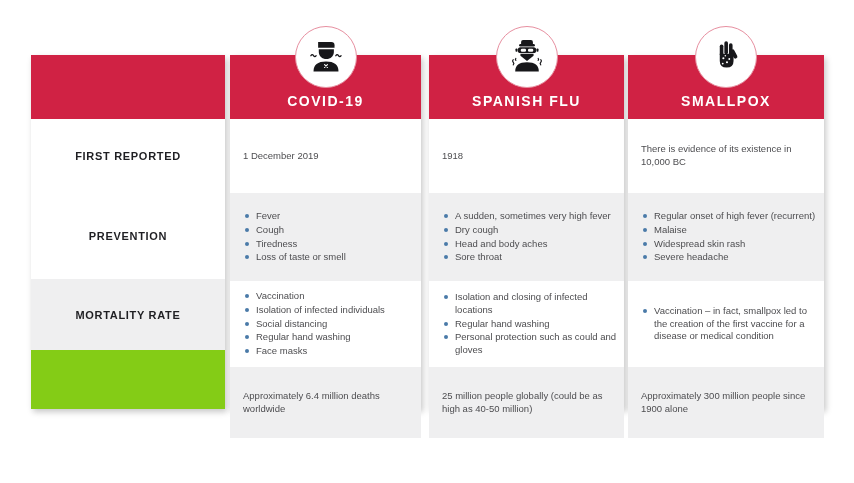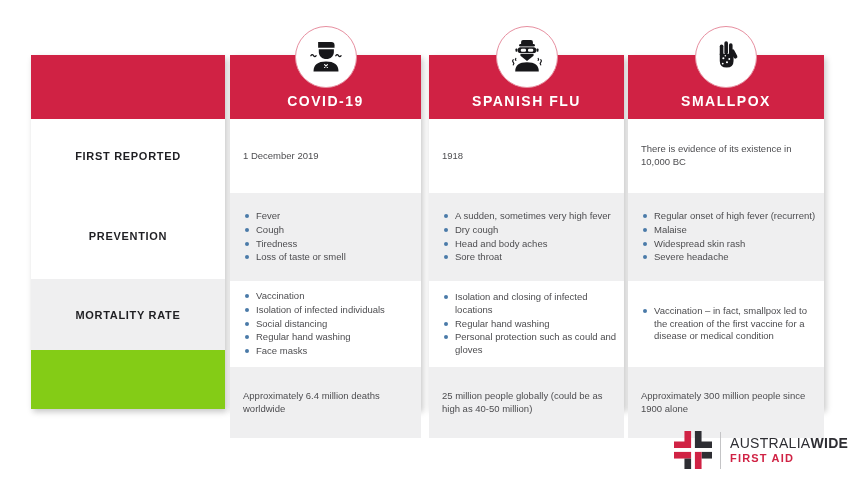--- a/index.html
+++ b/index.html
@@ -305,31 +305,14 @@
             <span class="dot"></span>
             <span class="li-text">Vaccination – in fact, smallpox led to the creation of the first vaccine for a disease or medical condition</span>
           </li>
         </ul>
     </div>
     <div class="cell r4">
       <p class="cell-text">Approximately 300 million people since 1900 alone</p>
     </div>
   </div>
 
-  <div class="footer-logo">
-    <span>
-      <svg class="logo-cross" width="38" height="38" viewBox="0 0 40 40">
-        <path d="M11 0 h7 v18 h-18 v-7 h11 z" fill="#d02244"></path>
-        <path d="M22 0 h7 v11 h11 v7 h-18 z" fill="#2e2e33"></path>
-        <rect x="0" y="22" width="18" height="7" fill="#d02244"></rect>
-        <rect x="11" y="29" width="7" height="11" fill="#2e2e33"></rect>
-        <rect x="29" y="22" width="11" height="7" fill="#2e2e33"></rect>
-        <rect x="22" y="22" width="7" height="18" fill="#d02244"></rect>
-      </svg>
-    </span>
-    <span class="logo-divider"></span>
-    <span class="logo-text">
-      <span class="brand-line"><span>AUSTRALIA</span><span class="brand-bold">WIDE</span></span>
-      <span class="tagline">FIRST AID</span>
-    </span>
-  </div>
 
 </div>
 
 </body></html>

